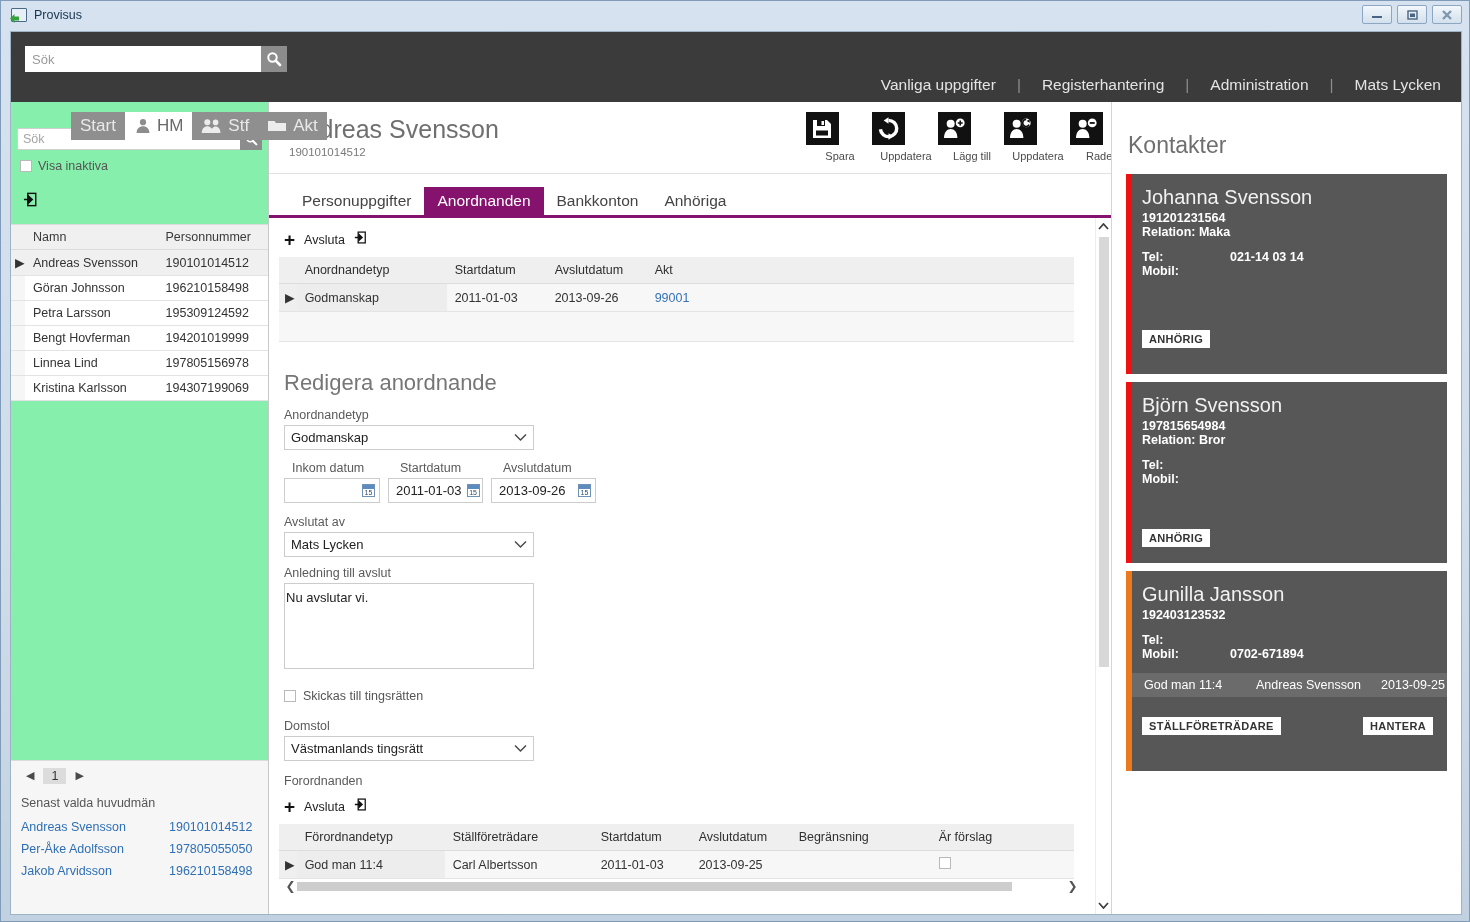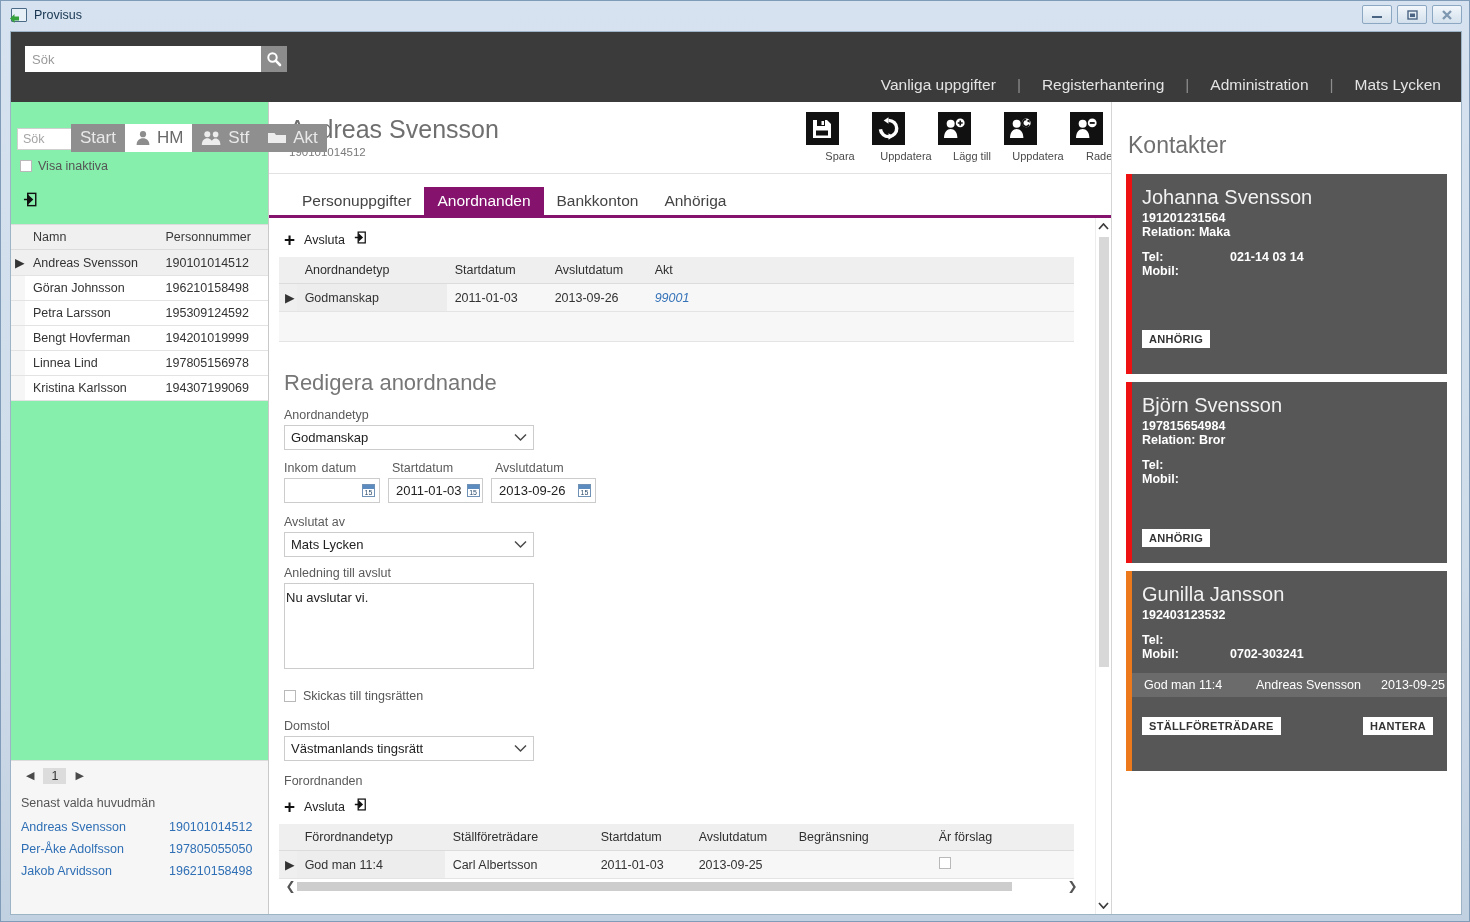--- a/index.html
+++ b/index.html
@@ -66,21 +66,21 @@
     position:absolute; right:20px; top:44px;
     display:flex; align-items:center; gap:9px;
     font-size:15.5px; color:#e4e4e4;
   }
   .topnav a { color:#e4e4e4; text-decoration:none; padding:0 12px; white-space:nowrap;}
   .topnav .sep { color:#8d8d8d; }
   .topnav .user { padding-right:0; padding-left:12px; }
 
   
   .tabstrip{
-    position:absolute; left:14px; top:92px; display:flex; align-items:flex-end; z-index:5;padding-left:46px;
+    position:absolute; left:14px; top:80px; display:flex; align-items:flex-end; z-index:5;padding-left:46px;
   }
   .tabstrip .tab{
     background:#8f8f8f; color:#e9e9e9;
     height:28px; padding:0 9px; display:flex; align-items:center; gap:5px;
     font-size:17px; cursor:pointer; white-space:nowrap;
   }
   .tabstrip .tab.active{ background:#fff; color:#6a6a6a; }
   .tabstrip .tab .ico{ display:flex; align-items:center;}
 
   
@@ -141,21 +141,21 @@
 
   .actbar { display:flex; align-items:center; gap:9px; padding:12px 0 8px 5px; }
   .plus { font-size:19px; color:#111; line-height:1; font-weight:bold;}
   .actbar .txt { font-size:12.5px; color:#222; cursor:pointer;}
 
   table.dg { width:795px; border-collapse:collapse; font-size:12.5px; }
   table.dg th { text-align:left; font-weight:normal; color:#2f2f2f; padding:6px 8px; background:#efefef; border-bottom:1px solid #dcdcdc;}
   table.dg td { padding:6px 8px; color:#333; background:#f7f7f7; border-bottom:1px solid #e4e4e4;}
   table.dg td.arr { width:14px; padding:6px 2px 6px 6px; background:#efefef;}
   table.dg td.cellsel { background:#ededed; }
-  table.dg a { color:#3573b9; text-decoration:none;font-style:italic;}
+  table.dg a { color:#3573b9; text-decoration:none;}
   .dg-emptyrow td { background:#fff; height:30px; border-bottom:none;}
 
   .secttitle { font-size:22px; color:#767676; margin:28px 0 12px 5px; font-weight:normal;}
   .flabel { font-size:12.5px; color:#5a5a5a; margin:0 0 3px 5px;}
   .fsel {
     width:250px; height:25px; border:1px solid #ccc; background:#fff;
     display:flex; align-items:center; padding:0 6px; font-size:13px; color:#222;
     justify-content:space-between; margin-left:5px; cursor:pointer;
   }
   .daterow { display:flex; gap:8px; margin-left:5px; }
@@ -502,21 +502,21 @@
             <div class="fsel">
               <span>Godmanskap</span>
               <span>
                 <svg width="13" height="9" viewBox="0 0 13 9">
                     <path d="M1 1.5 L6.5 7 L12 1.5" fill="none" stroke="#4a4a4a" stroke-width="1.5"></path>
                   </svg>
               </span>
             </div>
 
             <div class="dlabels" style="margin-top:11px;">
-              <div class="flabel" style="width:100px;margin-left:0;">Inkom datum</div>
+              <div class="flabel" style="width:100px;margin-left:8px;">Inkom datum</div>
               <div class="flabel" style="width:95px;margin-left:0;">Startdatum</div>
               <div class="flabel" style="margin-left:0;">Avslutdatum</div>
             </div>
             <div class="daterow">
               <div class="dfield" style="width:96px">
                 <span class="val"></span>
                 <span class="cal"></span>
               </div>
               <div class="dfield" style="width:95px">
                 <span class="val">2011-01-03</span>
@@ -669,21 +669,21 @@
           <div class="stripe" style="background:#ec7a1c;"></div>
           <div class="cname">Gunilla Jansson</div>
           <div class="cpnr">192403123532</div>
           <div class="telblock">
             <div class="telrow">
               <span class="k">Tel:</span>
               <span></span>
             </div>
             <div class="telrow">
               <span class="k">Mobil:</span>
-              <span>0702-303241</span>
+              <span>0702-671894</span>
             </div>
           </div>
           <div class="assignrow">
             <span class="a1">God man 11:4</span>
             <span class="a2">Andreas Svensson</span>
             <span>2013-09-25</span>
           </div>
           <div class="badges" style="margin-top:20px;">
             <span class="badge">STÄLLFÖRETRÄDARE</span>
             <span class="badge">HANTERA</span>

